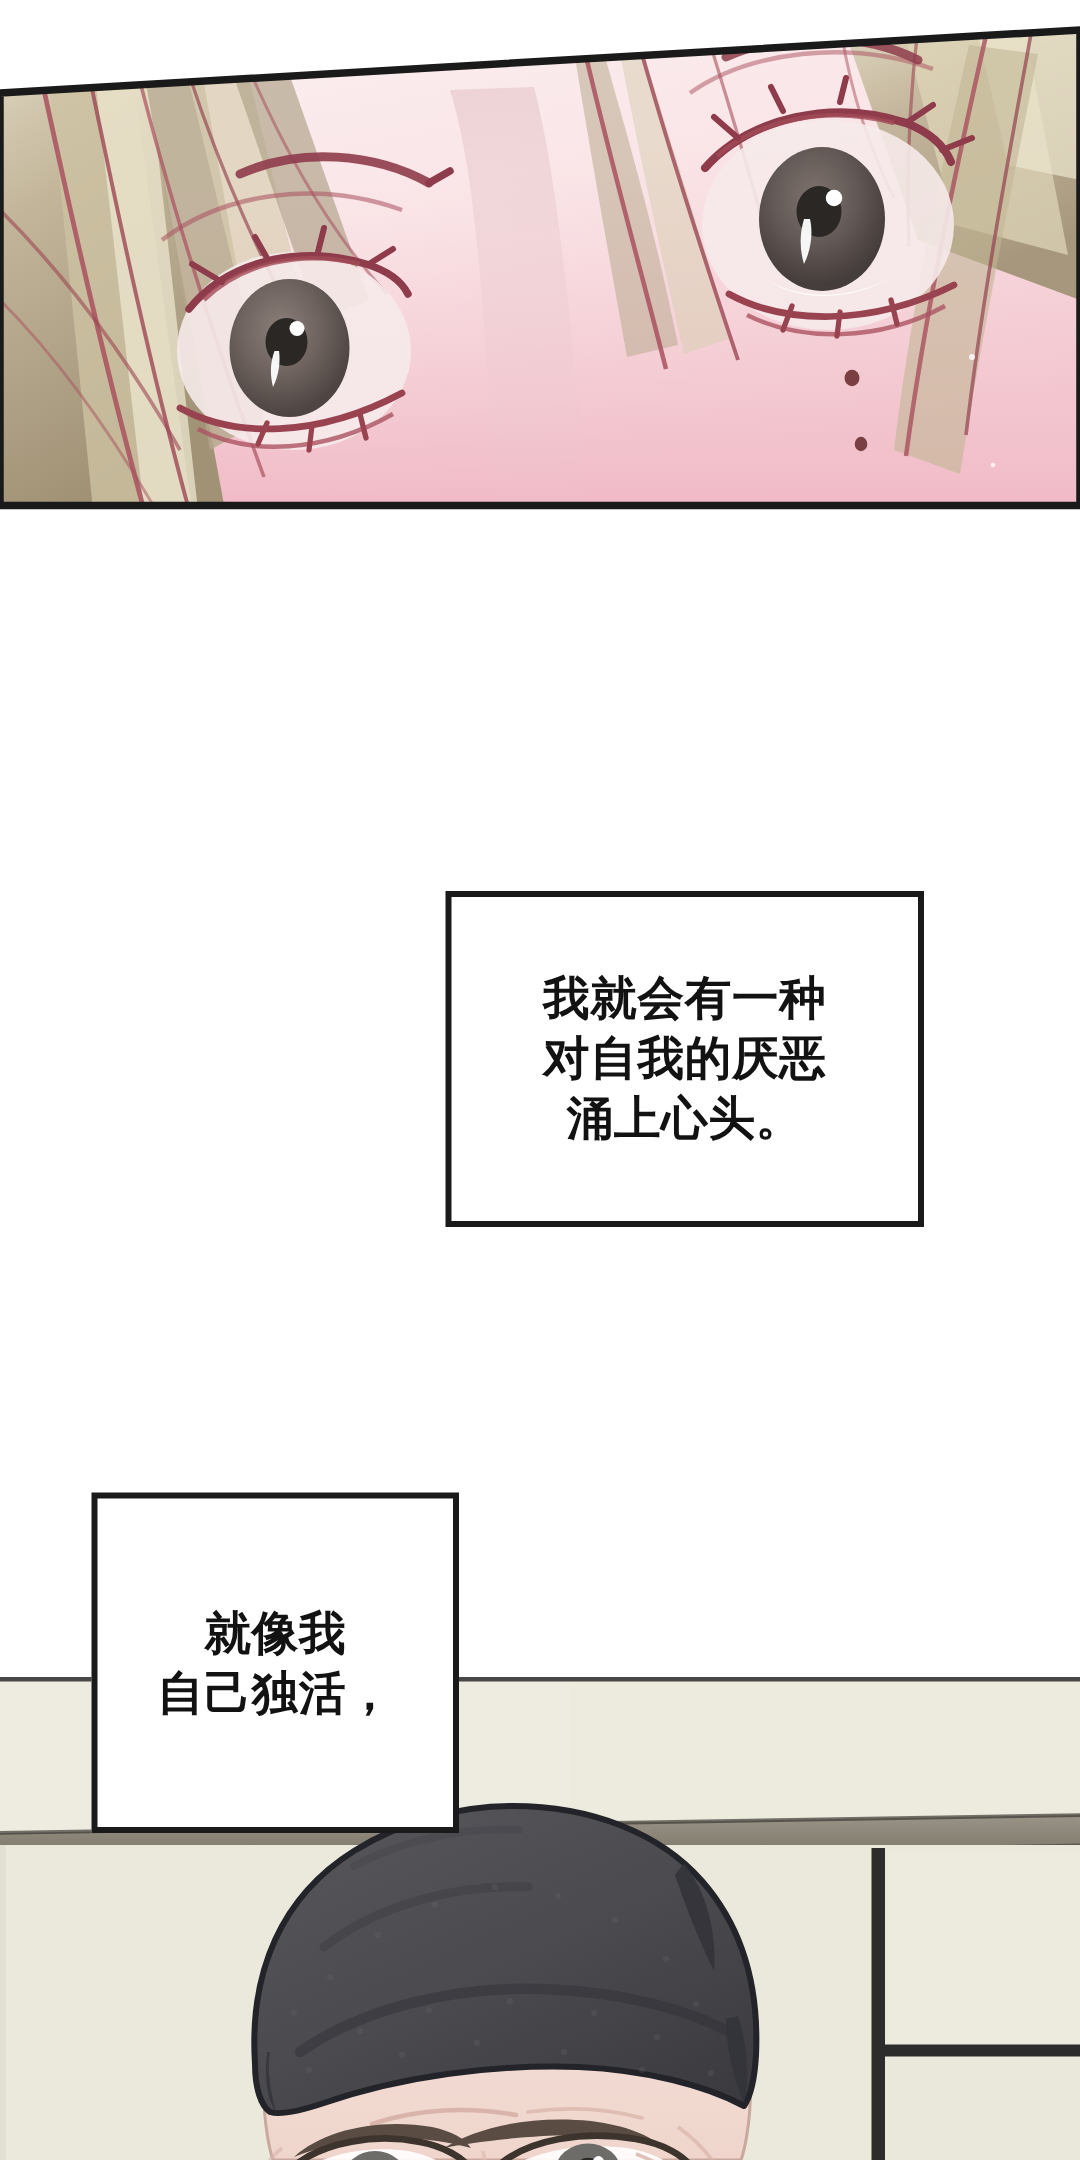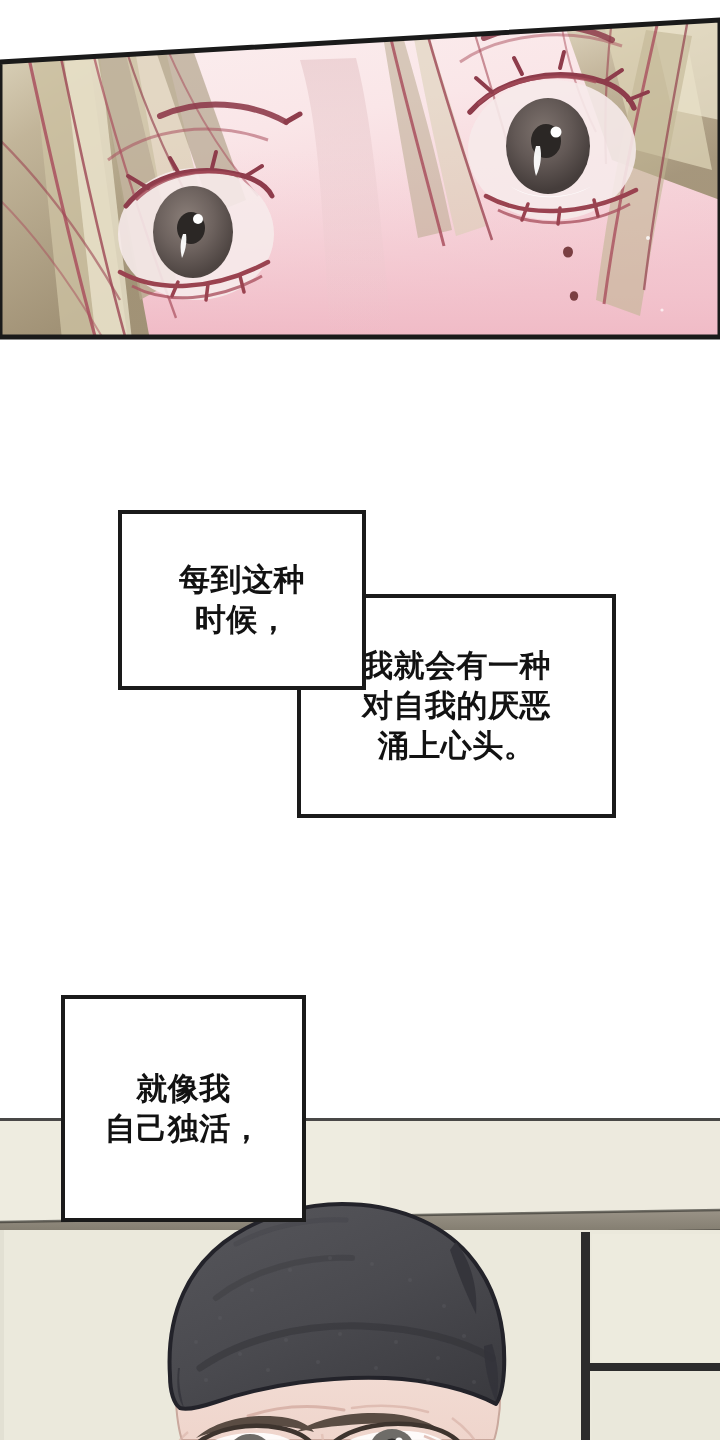--- a/index.html
+++ b/index.html
@@ -382,24 +382,20 @@
 
         <path d="M424,318 C440,324 452,332 458,340" stroke="#d9b4aa" stroke-width="2.5" fill="none" opacity="0.8"></path>
         <path d="M452,300 C466,310 476,322 482,334" stroke="#d9b4aa" stroke-width="2.5" fill="none" opacity="0.7"></path>
         <path d="M188,314 C178,322 174,330 172,338" stroke="#d9b4aa" stroke-width="2.5" fill="none" opacity="0.6"></path>
 
         <path d="M322,316 C324,326 324,332 322,340" stroke="#e0bdb3" stroke-width="2.5" fill="none" opacity="0.75"></path>
       </g>
     </svg>
   </div>
 
-  <div class="bubble" id="bubble-1">
-    <span class="bubble-text">每到这种
-时候，</span>
-  </div>
 
   <div class="bubble" id="bubble-3">
     <span class="bubble-text">就像我
 自己独活，</span>
   </div>
 
   <div class="bubble" id="bubble-2">
     <span class="bubble-text">我就会有一种
 对自我的厌恶
 涌上心头。</span>

